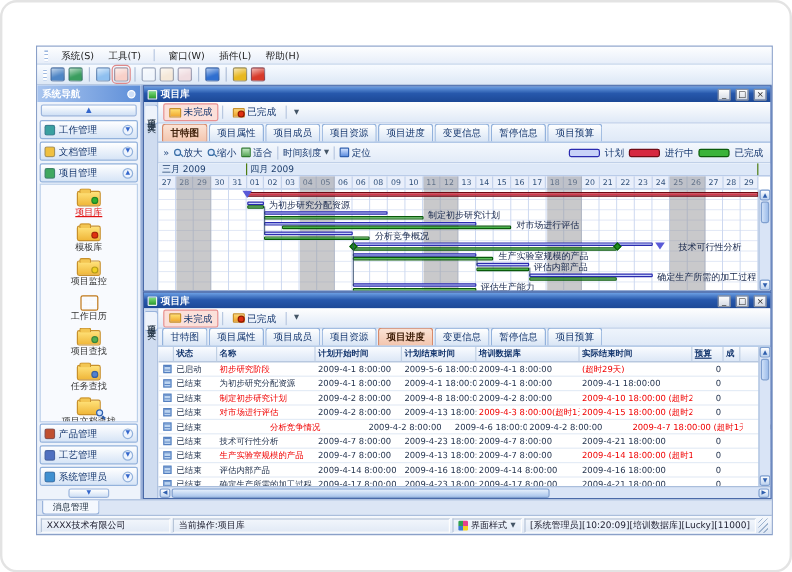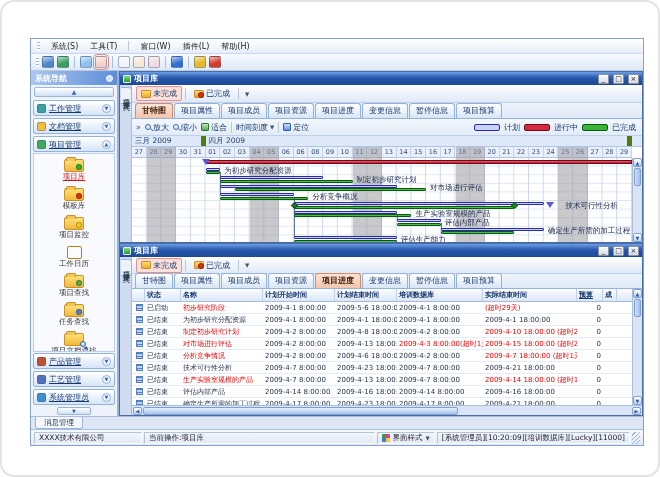--- a/index.html
+++ b/index.html
@@ -27,21 +27,21 @@
   
   .sidebar{width:88px;flex:0 0 auto;display:flex;flex-direction:column;background:#eef3fb;
     border-right:2px solid #9ab0d8;overflow:hidden;}
   .sb-header{height:14px;flex:0 0 auto;display:flex;align-items:center;justify-content:space-between;
     padding:0 4px;background:linear-gradient(90deg,#a9c5ef,#5d8ed8);color:#fff;font-weight:bold;font-size:8px;}
   .pin{width:7px;height:7px;border:1px solid #fff;border-radius:50%;background:#cfe0f8;}
   .sb-up{height:10px;margin:2px 3px;background:linear-gradient(#ffffff,#cfe0f5);border:1px solid #9ab4dc;
     border-radius:2px;display:flex;align-items:center;justify-content:center;font-size:6px;color:#3366cc;line-height:1;}
   .sb-group{height:16px;margin:1px 2px;display:flex;align-items:center;gap:3px;padding:0 3px;
     background:linear-gradient(#ffffff,#d6e4f6);border:1px solid #93b2dc;border-radius:2px;flex:0 0 auto;}
-  .sb-group .glabel{flex:1;font-size:8px;color:#14366e;white-space:nowrap;overflow:hidden;text-decoration:underline;}
+  .sb-group .glabel{flex:1;font-size:8px;color:#14366e;white-space:nowrap;overflow:hidden;}
   .g-icon{width:9px;height:9px;border-radius:2px;border:1px solid rgba(60,80,120,.4);}
   .chev{width:9px;height:9px;border-radius:50%;background:#eef4fd;border:1px solid #93b2dc;
     display:flex;align-items:center;justify-content:center;font-size:5px;color:#3366cc;line-height:1;}
   .sb-items{flex:1;margin:0 2px;background:#f8fafe;border:1px solid #bcd0ea;display:flex;
     flex-direction:column;align-items:center;padding-top:2px;overflow:hidden;min-height:0;}
   .sb-item{height:29px;width:100%;display:flex;flex-direction:column;align-items:center;justify-content:flex-start;flex:0 0 auto;}
   .sb-item .ilabel{font-size:7.5px;color:#333;line-height:9px;white-space:nowrap;}
   .sb-item .ilabel.sel{color:#e01010;text-decoration:underline;}
   .fold{width:20px;height:13px;margin-top:3px;background:linear-gradient(#ffe27a,#f0b73a);
     border:1px solid #c8902a;border-radius:2px;position:relative;}
@@ -105,21 +105,21 @@
   .fit-ic{width:8px;height:8px;background:linear-gradient(#bfe8bf,#59a859);border:1px solid #2f7a2f;border-radius:1px;}
   .loc-ic{width:8px;height:8px;background:linear-gradient(#cfe0ff,#5f8fdf);border:1px solid #2f5fae;border-radius:1px;}
   .gt-drop{font-size:5.5px;color:#456;}
   .legend{margin-left:auto;display:flex;align-items:center;gap:4px;padding-right:2px;}
   .lg-swatch{width:26px;height:7px;border-radius:2px;}
   .lg-label{font-size:8px;color:#14366e;}
 
   
   .chart{position:relative;flex:1;min-height:0;background:#fff;overflow:hidden;}
   .m-row{height:11px;display:flex;background:#dde8f8;border-bottom:1px solid #b0c4e4;}
-  .m-cell{border-right:5px solid #4d7c0f;display:flex;align-items:center;padding-left:3px;
+  .m-cell{border-right:1px solid #4d7c0f;display:flex;align-items:center;padding-left:3px;
     font-size:7.5px;color:#20406e;white-space:nowrap;overflow:hidden;}
   .d-row{height:11px;display:flex;background:#e9effb;border-bottom:1px solid #b0c4e4;}
   .d-cell{flex:1;display:flex;align-items:center;justify-content:center;font-size:6.5px;color:#30507a;
     border-right:1px solid #c4d2ec;overflow:hidden;}
   .wk{position:absolute;top:11px;bottom:0;background:rgba(148,148,152,.5);z-index:1;}
   .gbody{position:absolute;left:0;right:10px;top:22px;bottom:0;z-index:0;
     background-image:linear-gradient(to right,transparent calc(100% - 1px),#ccd8f0 0),
       linear-gradient(to bottom,transparent calc(100% - 1px),#dfe6f5 0);
     background-size:calc(100%/34) 100%,100% 8.6px;}
   .bars{position:absolute;left:0;right:10px;top:22px;bottom:0;z-index:2;}
@@ -554,21 +554,21 @@
                       <span class="td" style="width: 62px;">2009-4-13 18:00:00</span>
                       <span class="td red" style="width: 86px;">2009-4-3 8:00:00(超时1天)</span>
                       <span class="td red" style="width: 94px;">2009-4-15 18:00:00 (超时2天)</span>
                       <span class="td" style="width: 26px; justify-content: flex-end;">0</span>
                     </div>
                     <div class="trow">
                       <span class="td" style="width: 13px;">
                         <span class="row-ic"></span>
                       </span>
                       <span class="td" style="width: 36px;">已结束</span>
-                      <span class="td red" style="width: 82px;">分析竞争情况</span>
+                      <span class="td red" style="width: 82px; margin-left: 42px;">分析竞争情况</span>
                       <span class="td" style="width: 72px;">2009-4-2 8:00:00</span>
                       <span class="td" style="width: 62px;">2009-4-6 18:00:00</span>
                       <span class="td" style="width: 86px;">2009-4-2 8:00:00</span>
                       <span class="td red" style="width: 94px;">2009-4-7 18:00:00 (超时1天)</span>
                       <span class="td" style="width: 26px; justify-content: flex-end;">0</span>
                     </div>
                     <div class="trow">
                       <span class="td" style="width: 13px;">
                         <span class="row-ic"></span>
                       </span>

